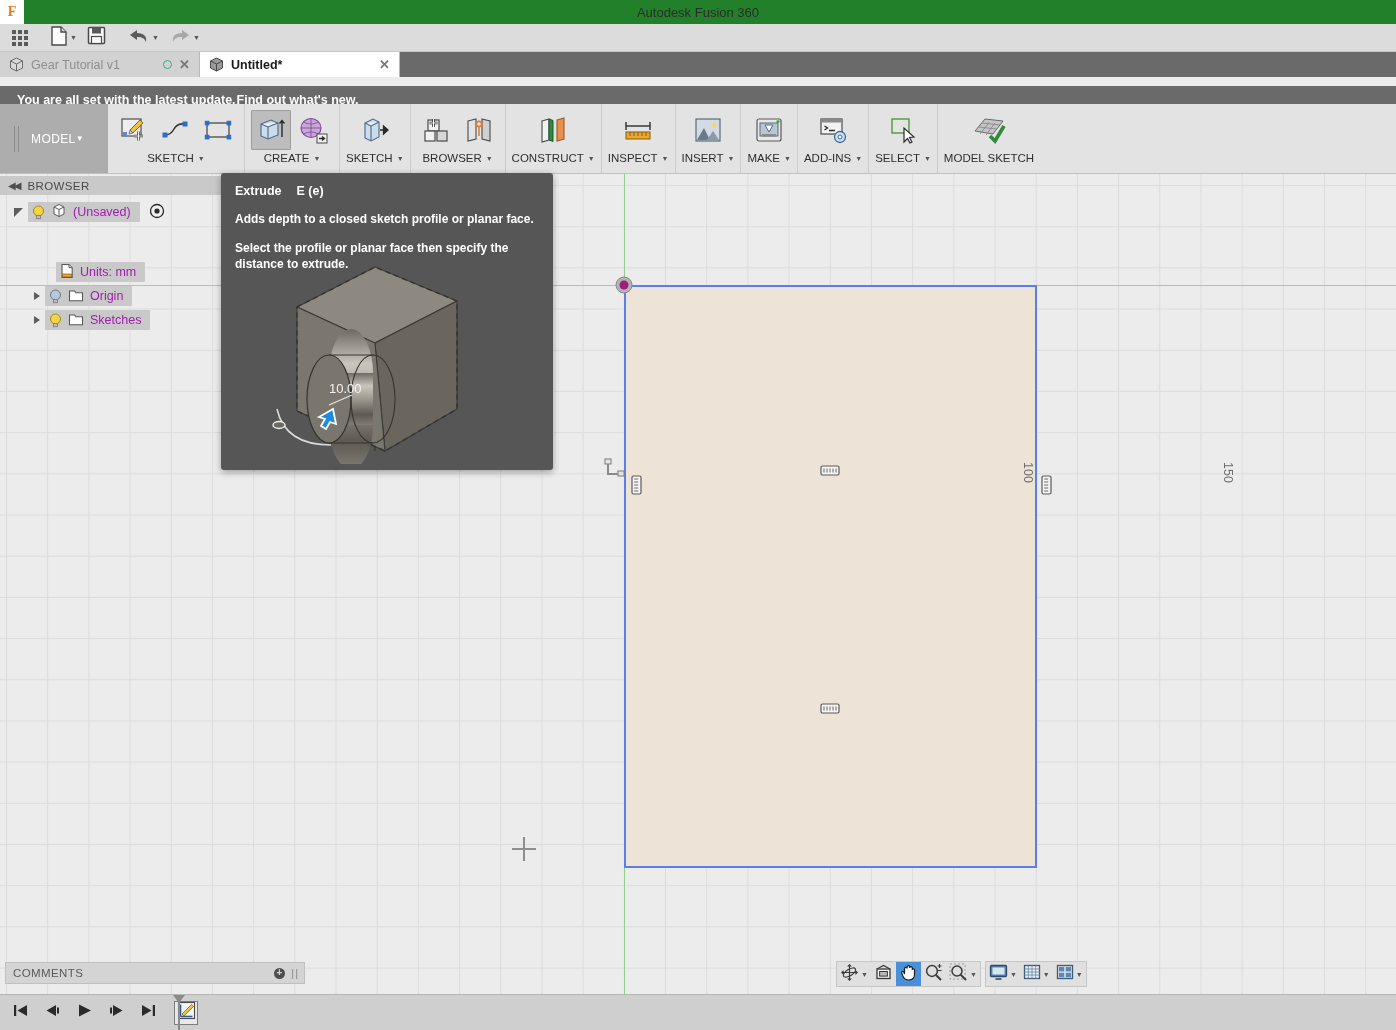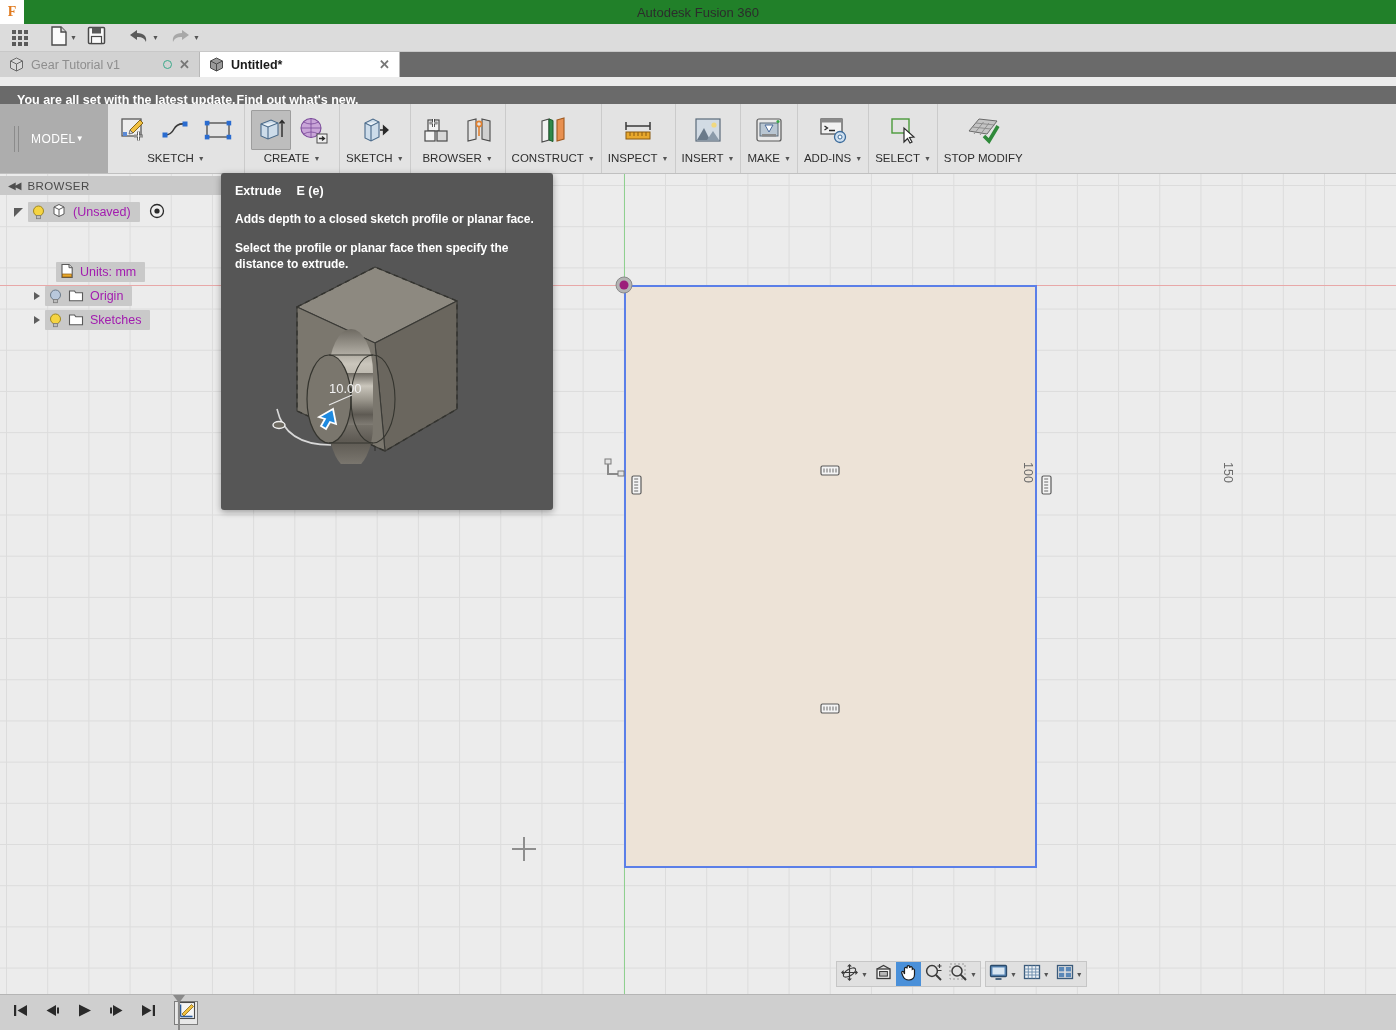--- a/index.html
+++ b/index.html
@@ -177,21 +177,21 @@
     flex: 0 0 auto;
   }
   .tri-down {
     width: 0; height: 0; border-top: 9px solid #5d5d5d;
     border-right: 9px solid transparent; flex: 0 0 auto;
   }
   .bulb-on, .bulb-off { width: 13px; height: 15px; flex: 0 0 auto; }
 
   
   .tooltip {
-    position: absolute; left: 221px; top: 173px; width: 332px; height: 337px;
+    position: absolute; left: 221px; top: 173px; width: 332px; height: 297px;
     background: #565656; border-radius: 3px; color: #ffffff;
     padding: 11px 14px; box-shadow: 0 2px 7px rgba(0,0,0,.35);
   }
   .tt-head { display: flex; gap: 15px; align-items: baseline; font-size: 12.5px; font-weight: bold; }
   .tt-body { font-size: 12px; font-weight: bold; line-height: 1.35; margin-top: 13px; }
   .tt-body2 { font-size: 12px; font-weight: bold; line-height: 1.35; margin-top: 13px; }
   .tt-img { position: absolute; left: 46px; top: 86px; }
 
   
   .comments {
@@ -559,21 +559,21 @@
       <div class="rgroup-icons">
         <div class="ricon">
           <svg width="34" height="30" viewBox="0 0 34 30">
             <path d="M3 16 L13 4 L31 6 L21 19 Z" fill="#c4c4c4" stroke="#6a6a6a" stroke-width="1"></path>
             <path d="M6.5 12 L25 14 M10 8 L28.5 10 M8 19 L17.5 7 M14 20 L23 8" stroke="#8a8a8a" stroke-width=".9"></path>
             <path d="M18 21 L23 26 L32 11" fill="none" stroke="#2f8a3a" stroke-width="3.6"></path>
           </svg>
         </div>
       </div>
       <div class="rgroup-label">
-        <span>STOP MODIFY</span>
+        <span>MODEL SKETCH</span>
       </div>
     </div>
 
   </div>
 
   <div class="canvas">
     <div class="gridlines"></div>
     <div class="axis-x"></div>
     <div class="axis-y"></div>
 
@@ -751,20 +751,26 @@
         <text x="62" y="134" fill="#f2f2f2" font-size="13" font-family="'Liberation Sans',sans-serif">10.00</text>
 
         <path d="M66 150 L52 158 L58 160 L54 167 L59 170 L63 163 L69 165 Z" fill="#1e8ae0" stroke="#ffffff" stroke-width="1.8"></path>
 
         <path d="M10 150 Q18 186 64 186" fill="none" stroke="#d8d8d8" stroke-width="1.6"></path>
         <ellipse cx="12" cy="166" rx="6" ry="3.5" fill="#6f6b62" stroke="#f0f0f0" stroke-width="1.4"></ellipse>
       </svg>
     </div>
   </div>
 
+  <div class="comments">
+    <span>COMMENTS</span>
+    <span class="comments-spacer"></span>
+    <span class="plus-circle">+</span>
+    <span class="cm-grip">| |</span>
+  </div>
 
   <div class="navbar">
     <div class="nav-seg">
       <div class="nav-btn">
         <span>
           <svg width="19" height="19" viewBox="0 0 19 19">
             <path d="M9.5 2 v15 M2 9.5 h15" stroke="#3a3a3a" stroke-width="1.2"></path>
             <path d="M9.5 1 l2.4 2.6 h-4.8 Z M9.5 18 l2.4 -2.6 h-4.8 Z" fill="#3a3a3a"></path>
             <path d="M1 9.5 l2.6 -2.4 v4.8 Z M18 9.5 l-2.6 -2.4 v4.8 Z" fill="#3a3a3a"></path>
             <ellipse cx="9.5" cy="9.5" rx="7" ry="3.2" fill="none" stroke="#3a3a3a" stroke-width="1.1" transform="rotate(-32 9.5 9.5)"></ellipse>

